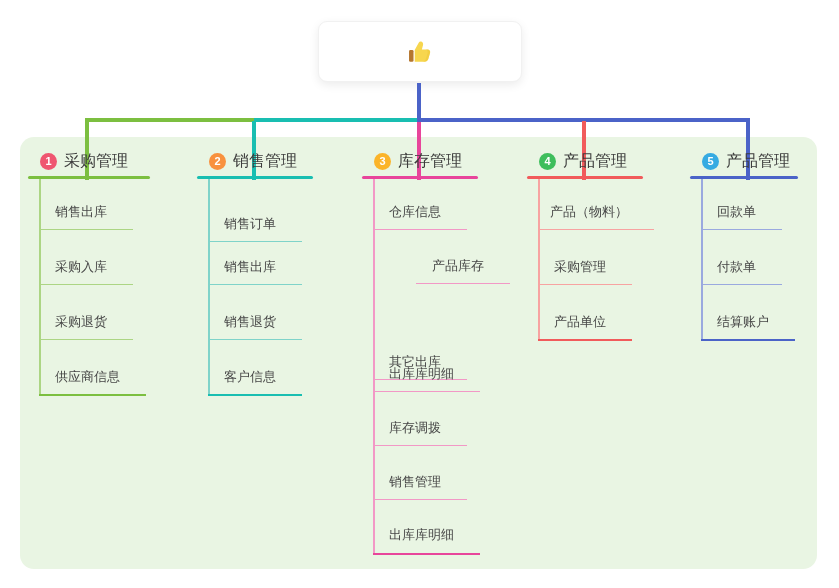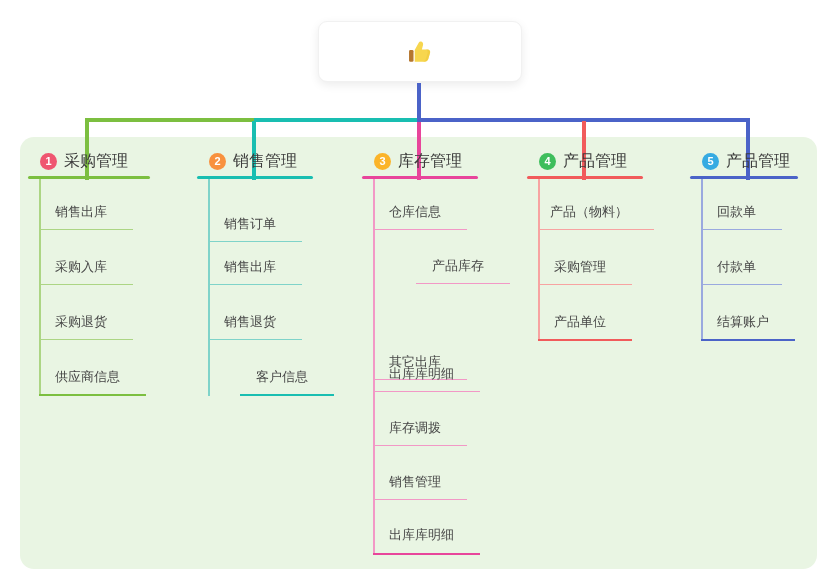--- a/index.html
+++ b/index.html
@@ -84,21 +84,21 @@
       <div class="sub-item" style="left: 39px; top: 367px;"><span class="sub-label" style="border-bottom: 2px solid rgb(124, 191, 64);">供应商信息</span></div>
       <div class="branch-header" style="left: 197px; width: 116px;">
         <div class="badge" style="background: rgb(248, 145, 62);">2</div>
         <div class="branch-label">销售管理</div>
       </div>
       <div class="branch-underline" style="left: 197px; width: 116px; background: rgb(25, 190, 177);"></div>
       <div class="vline" style="left: 208px; height: 217px; background: rgb(127, 211, 201);"></div>
       <div class="sub-item" style="left: 208px; top: 188px; margin-top: 26px;"><span class="sub-label" style="border-bottom: 1px solid rgb(127, 211, 201);">销售订单</span></div>
       <div class="sub-item" style="left: 208px; top: 257px;"><span class="sub-label" style="border-bottom: 1px solid rgb(127, 211, 201);">销售出库</span></div>
       <div class="sub-item" style="left: 208px; top: 312px;"><span class="sub-label" style="border-bottom: 1px solid rgb(127, 211, 201);">销售退货</span></div>
-      <div class="sub-item" style="left: 200px; top: 367px; padding-left: 40px;"><span class="sub-label" style="border-bottom: 2px solid rgb(25, 190, 177);">客户信息</span></div>
+      <div class="sub-item" style="left: 208px; top: 367px;"><span class="sub-label" style="border-bottom: 2px solid rgb(25, 190, 177);">客户信息</span></div>
       <div class="branch-header" style="left: 362px; width: 116px;">
         <div class="badge" style="background: rgb(251, 180, 41);">3</div>
         <div class="branch-label">库存管理</div>
       </div>
       <div class="branch-underline" style="left: 362px; width: 116px; background: rgb(232, 69, 155);"></div>
       <div class="vline" style="left: 373px; height: 376px; background: rgb(242, 152, 198);"></div>
       <div class="sub-item" style="left: 373px; top: 202px;"><span class="sub-label" style="border-bottom: 1px solid rgb(242, 152, 198);">仓库信息</span></div>
       <div class="sub-item" style="left: 373px; top: 256px; margin-left: 43px;"><span class="sub-label" style="border-bottom: 1px solid rgb(242, 152, 198);">产品库存</span></div>
       <div class="sub-item" style="left: 373px; top: 310px;"><span class="sub-label" style="border-bottom: 1px solid rgb(242, 152, 198); margin-top: 42px;">其它出库</span></div>
       <div class="sub-item" style="left: 373px; top: 364px;"><span class="sub-label" style="border-bottom: 1px solid rgb(242, 152, 198);">出库库明细</span></div>

